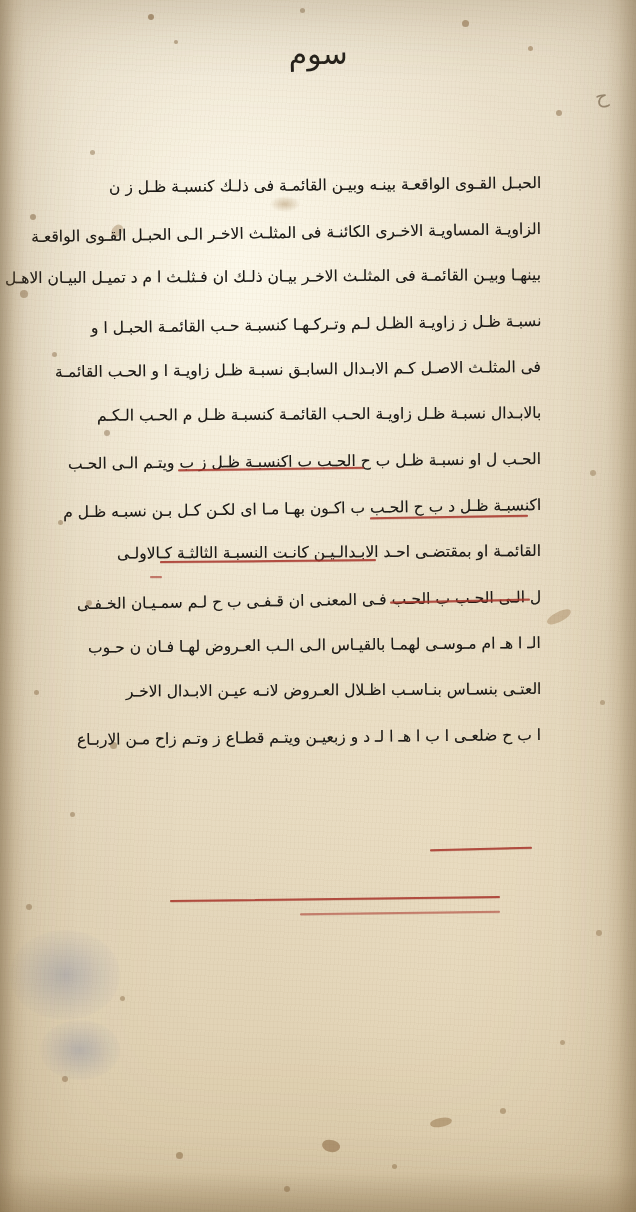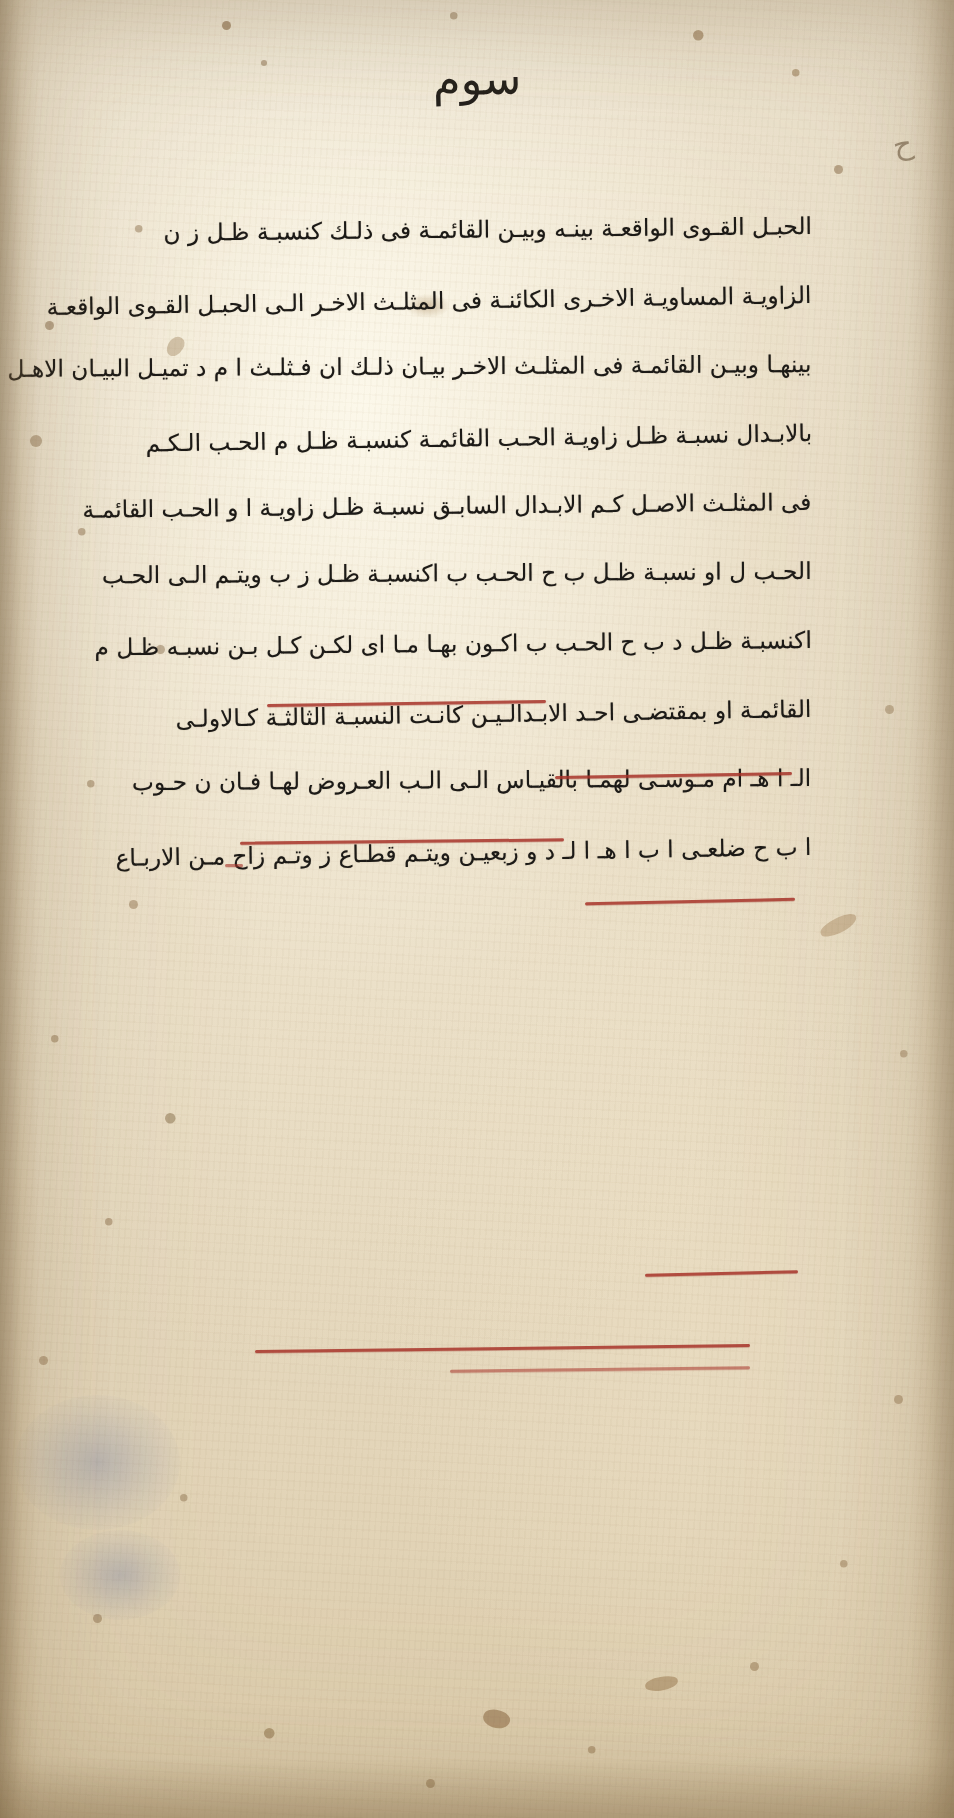--- a/index.html
+++ b/index.html
@@ -69,21 +69,21 @@
     direction: rtl;
     letter-spacing: -1px;
     transform: rotate(-1.5deg);
   }
 
   
   .textblock {
     position: absolute;
     left: 132px;
     right: 95px;
-    top: 144px;
+    top: 176px;
     direction: rtl;
     text-align: justify;
   }
   .line {
     position: relative;
     font-family: "DejaVu Sans", sans-serif;
     font-size: 15.5px;
     line-height: 1.0;
     color: #1c1a17;
     height: 46px;
@@ -179,26 +179,29 @@
   <div class="blue-smudge" style="left:40px;top:1020px;width:80px;height:60px;"></div>
 
   <div class="catchword">سوم</div>
 
   <div class="marg-note" style="right:28px;top:84px;font-size:20px;transform:rotate(-12deg);">ح</div>
 
   <div class="textblock">
     <div class="line"><span class="t">الحبـل القـوى الواقعـة بينـه وبيـن القائمـة فى ذلـك كنسبـة ظـل ز ن</span></div>
     <div class="line"><span class="t">الزاويـة المساويـة الاخـرى الكائنـة فى المثلـث الاخـر الـى الحبـل القـوى الواقعـة</span></div>
     <div class="line"><span class="t">بينهـا وبيـن القائمـة فى المثلـث الاخـر بيـان ذلـك ان فـثلـث ا م د تميـل البيـان الاهـل</span></div>
+    <div class="line"><span class="t">نسبـة ظـل ز زاويـة الظـل لـم وتـركـهـا كنسبـة حـب القائمـة الحبـل ا و</span></div>
+    <div class="line"><span class="t">فى المثلـث الاصـل كـم الابـدال السابـق نسبـة ظـل زاويـة ا و الحـب القائمـة</span></div>
     <div class="line"><span class="t">بالابـدال نسبـة ظـل زاويـة الحـب القائمـة كنسبـة ظـل م الحـب الـكـم</span></div>
-    <div class="line"><span class="t">فى المثلـث الاصـل كـم الابـدال السابـق نسبـة ظـل زاويـة ا و الحـب القائمـة</span></div>
     <div class="line"><span class="t">الحـب ل او نسبـة ظـل ب ح الحـب ب اكنسبـة ظـل ز ب ويتـم الـى الحـب</span></div>
     <div class="line"><span class="t">اكنسبـة ظـل د ب ح الحـب ب اكـون بهـا مـا اى لكـن كـل بـن نسبـه ظـل م</span></div>
     <div class="line"><span class="t">القائمـة او بمقتضـى احـد الابـدالـيـن كانـت النسبـة الثالثـة كـالاولـى</span></div>
+    <div class="line"><span class="t">ل الـى الحـب ب الحـب فـى المعنـى ان قـفـى ب ح لـم سمـيـان الخـفـى</span></div>
     <div class="line"><span class="t">الـ ا هـ ام مـوسـى لهمـا بالقيـاس الـى الـب العـروض لهـا فـان ن حـوب</span></div>
+    <div class="line"><span class="t">العتـى بنسـاس بنـاسـب اظـلال العـروض لانـه عيـن الابـدال الاخـر</span></div>
     <div class="line"><span class="t">ا ب ح ضلعـى ا ب ا هـ ا لـ د و زبعيـن ويتـم قطـاع ز وتـم زاح مـن الاربـاع</span></div>
   </div>
 
   <div class="uline" style="left:178px;top:468px;width:186px;transform:rotate(-0.8deg);"></div>
   <div class="uline" style="left:370px;top:516px;width:158px;transform:rotate(-1deg);"></div>
   <div class="uline" style="left:160px;top:560px;width:216px;transform:rotate(-0.6deg);"></div>
   <div class="uline" style="left:390px;top:600px;width:140px;transform:rotate(-1.2deg);"></div>
   <div class="uline" style="left:150px;top:576px;width:12px;transform:rotate(-0.6deg);opacity:0.6;"></div>
   <div class="uline" style="left:430px;top:848px;width:102px;transform:rotate(-1.4deg);"></div>
   <div class="uline" style="left:170px;top:898px;width:330px;transform:rotate(-0.7deg);"></div>

